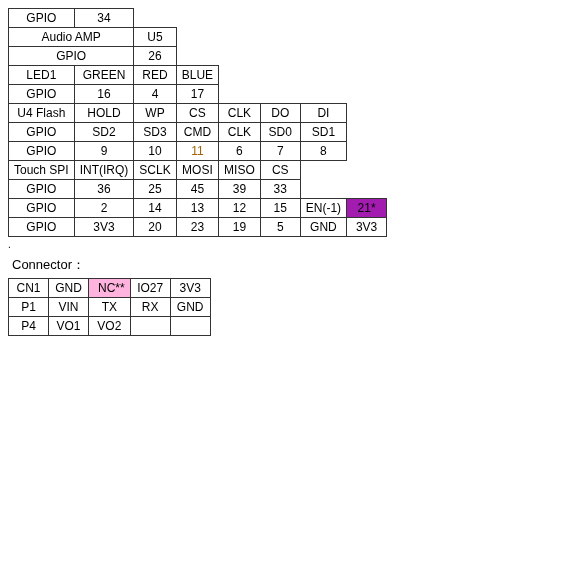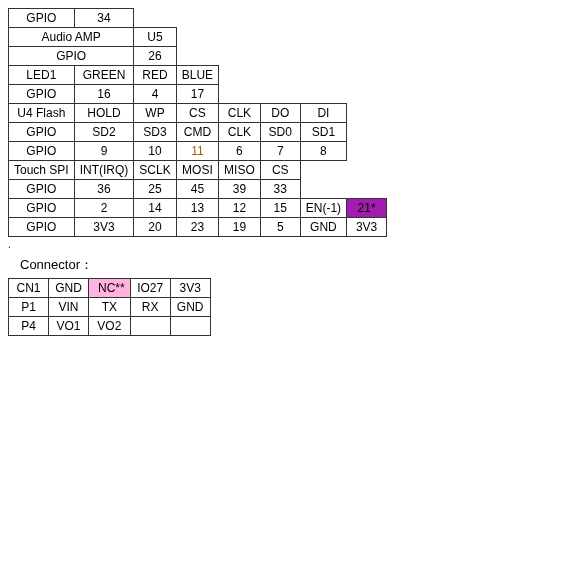--- a/index.html
+++ b/index.html
@@ -26,21 +26,21 @@
       background-color: #a21caf;
     }
     .highlight-pink {
       background-color: #ffb3de;
       padding-left: 9px;
     }
     .text-red {
       color: #a16207;
     }
     .connector-label {
-      margin: 6px 0 4px 12px;
+      margin: 6px 0 4px 4px;
       font-size: 13px;
     }
     .dot {
       font-size: 10px;
       margin-bottom: 2px;
     }
   </style>
 </head>
 <body>
 

